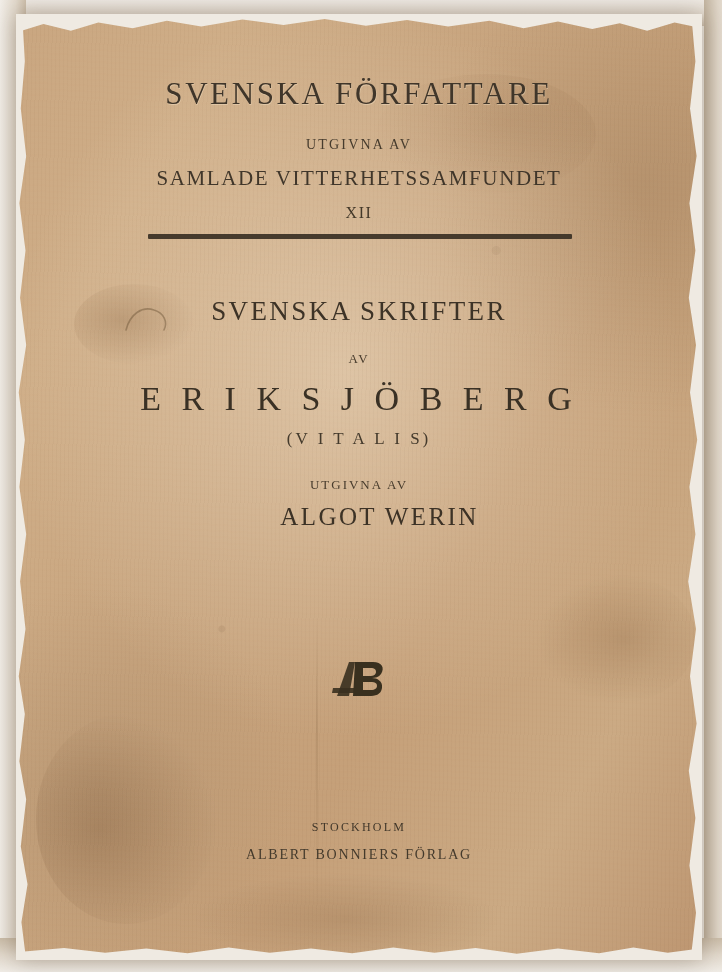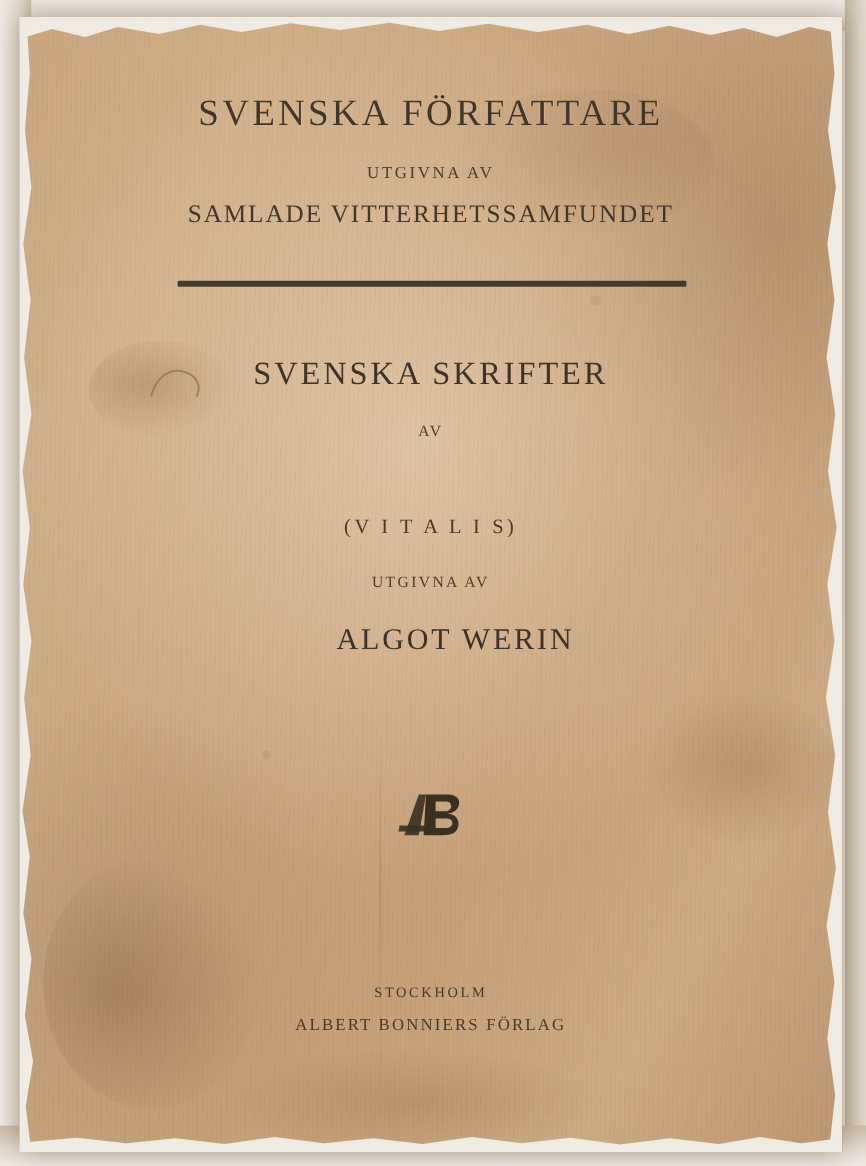--- a/index.html
+++ b/index.html
@@ -194,21 +194,21 @@
     letter-spacing: 3px;
     color: #443a2c;
   }
   .by2 {
     position: absolute; left: 0; right: 0; top: 463px;
     font-size: 13px;
     letter-spacing: 2px;
     color: #483c2d;
   }
   .editor {
-    position: absolute; left: 0; right: 0; top: 506px;
+    position: absolute; left: 0; right: 0; top: 489px;
     font-size: 25px;
     letter-spacing: 2.4px;
     color: #3c3226;
     margin-left: 41px;
   }
   .part {
     position: absolute; left: 0; right: 0; top: 563px;
     font-size: 15px;
     letter-spacing: 2.2px;
     font-style: italic;
@@ -282,27 +282,29 @@
     </svg>
 
     <div id="type">
 
       <div class="series-title">SVENSKA FÖRFATTARE</div>
 
       <div class="series-sub1">UTGIVNA AV</div>
 
       <div class="series-sub2">SAMLADE VITTERHETSSAMFUNDET</div>
 
+      <div class="series-num">XII</div>
 
       <div class="rule"></div>
 
       <div class="work-title">SVENSKA SKRIFTER</div>
 
       <div class="by1">AV</div>
 
+      <div class="author">E R I K   S J Ö B E R G</div>
 
       <div class="author-alias">(V I T A L I S)</div>
 
       <div class="by2">UTGIVNA AV</div>
 
       <div class="editor">ALGOT WERIN</div>
 
 
       <svg class="monogram" viewBox="0 0 64 50">
         <g fill="#39301f">

